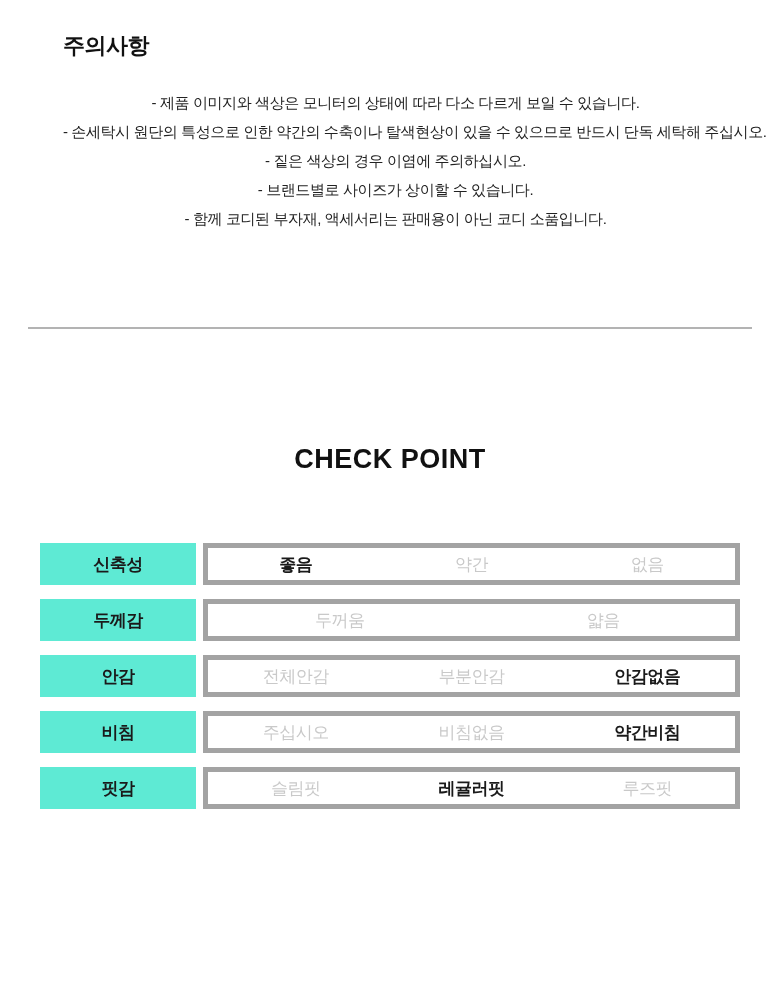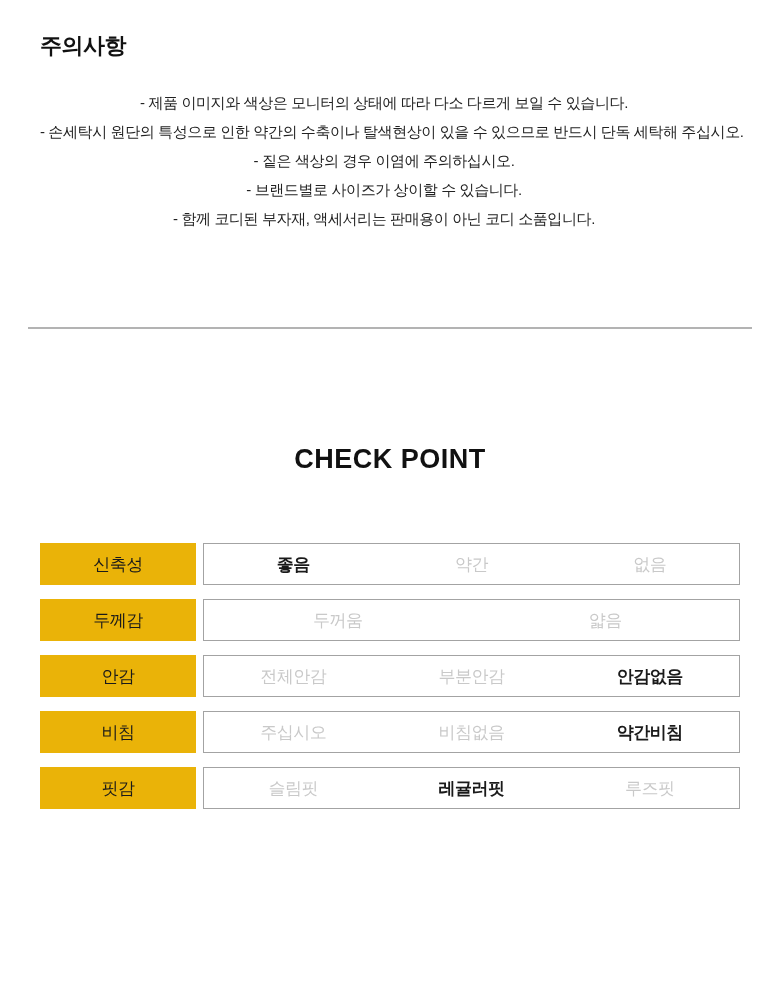--- a/index.html
+++ b/index.html
@@ -4,21 +4,21 @@
 <style>
   * { margin: 0; padding: 0; box-sizing: border-box; }
   html, body { width: 780px; height: 993px; background: #ffffff; overflow: hidden; }
   body {
     font-family: "Liberation Sans", "DejaVu Sans", sans-serif;
     color: #1a1a1a;
     position: relative;
   }
 
   
-  .notice { padding: 31px 52px 0 40px; }
+  .notice { padding: 31px 52px 0 40px; margin-left: 23px; }
   .notice-title {
     font-size: 22px;
     font-weight: 700;
     letter-spacing: -0.5px;
     color: #111111;
   }
   .notice-list {
     list-style: none;
     margin-top: 27px;
   }
@@ -54,33 +54,33 @@
   }
   .cp-row {
     display: flex;
     align-items: stretch;
     height: 42px;
     margin-bottom: 14px;
   }
   .cp-label {
     width: 156px;
     flex: 0 0 156px;
-    background: #eab308;
+    background: #5eead4;
     display: flex;
     align-items: center;
     justify-content: center;
     font-size: 17px;
-    font-weight: 400;
+    font-weight: 700;
     letter-spacing: -0.5px;
     color: #1a1a1a;
   }
   .cp-options {
     flex: 1;
     margin-left: 7px;
-    border: 1px solid #a3a3a3;
+    border: 5px solid #a3a3a3;
     background: #ffffff;
     display: flex;
     align-items: stretch;
   }
   .cp-option {
     flex: 1;
     display: flex;
     align-items: center;
     justify-content: center;
     font-size: 17px;

